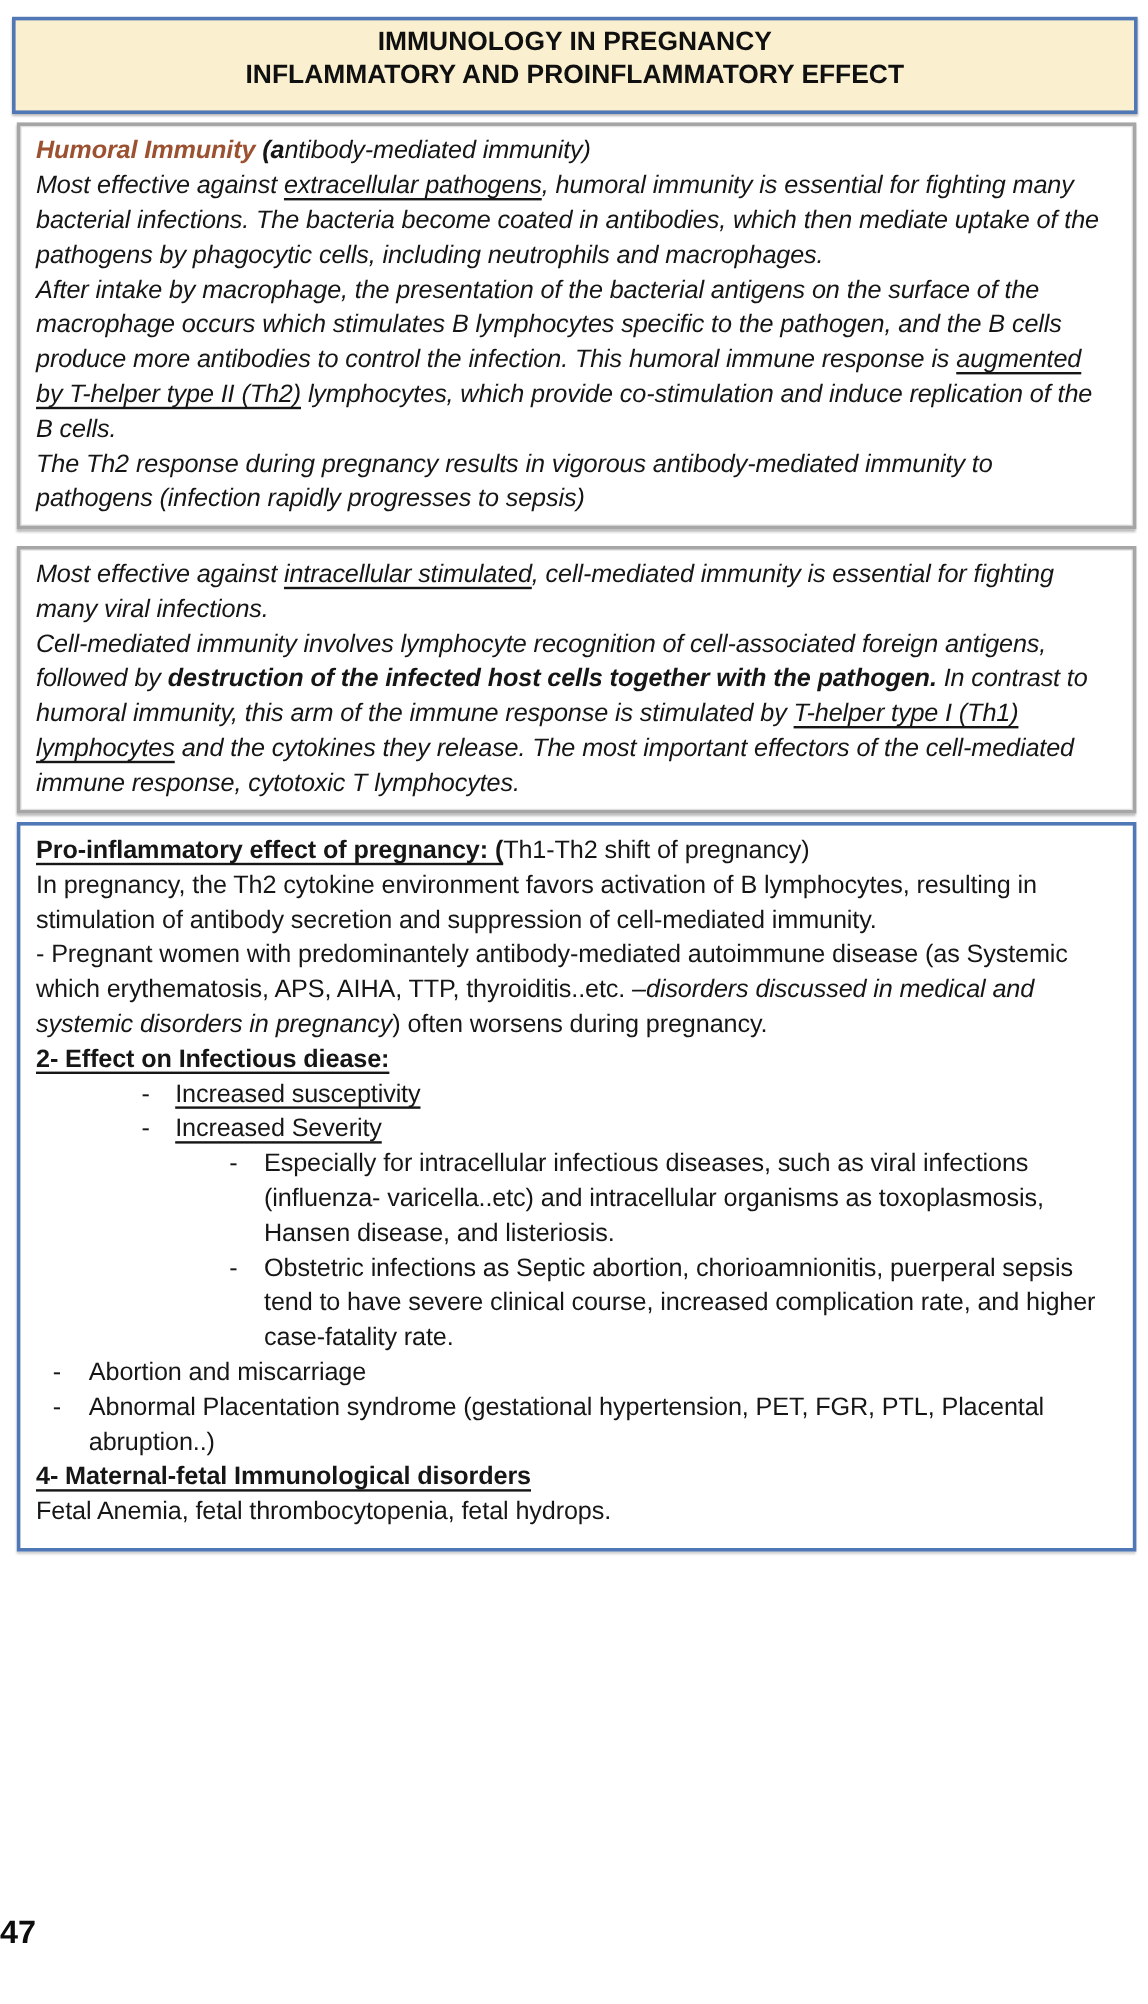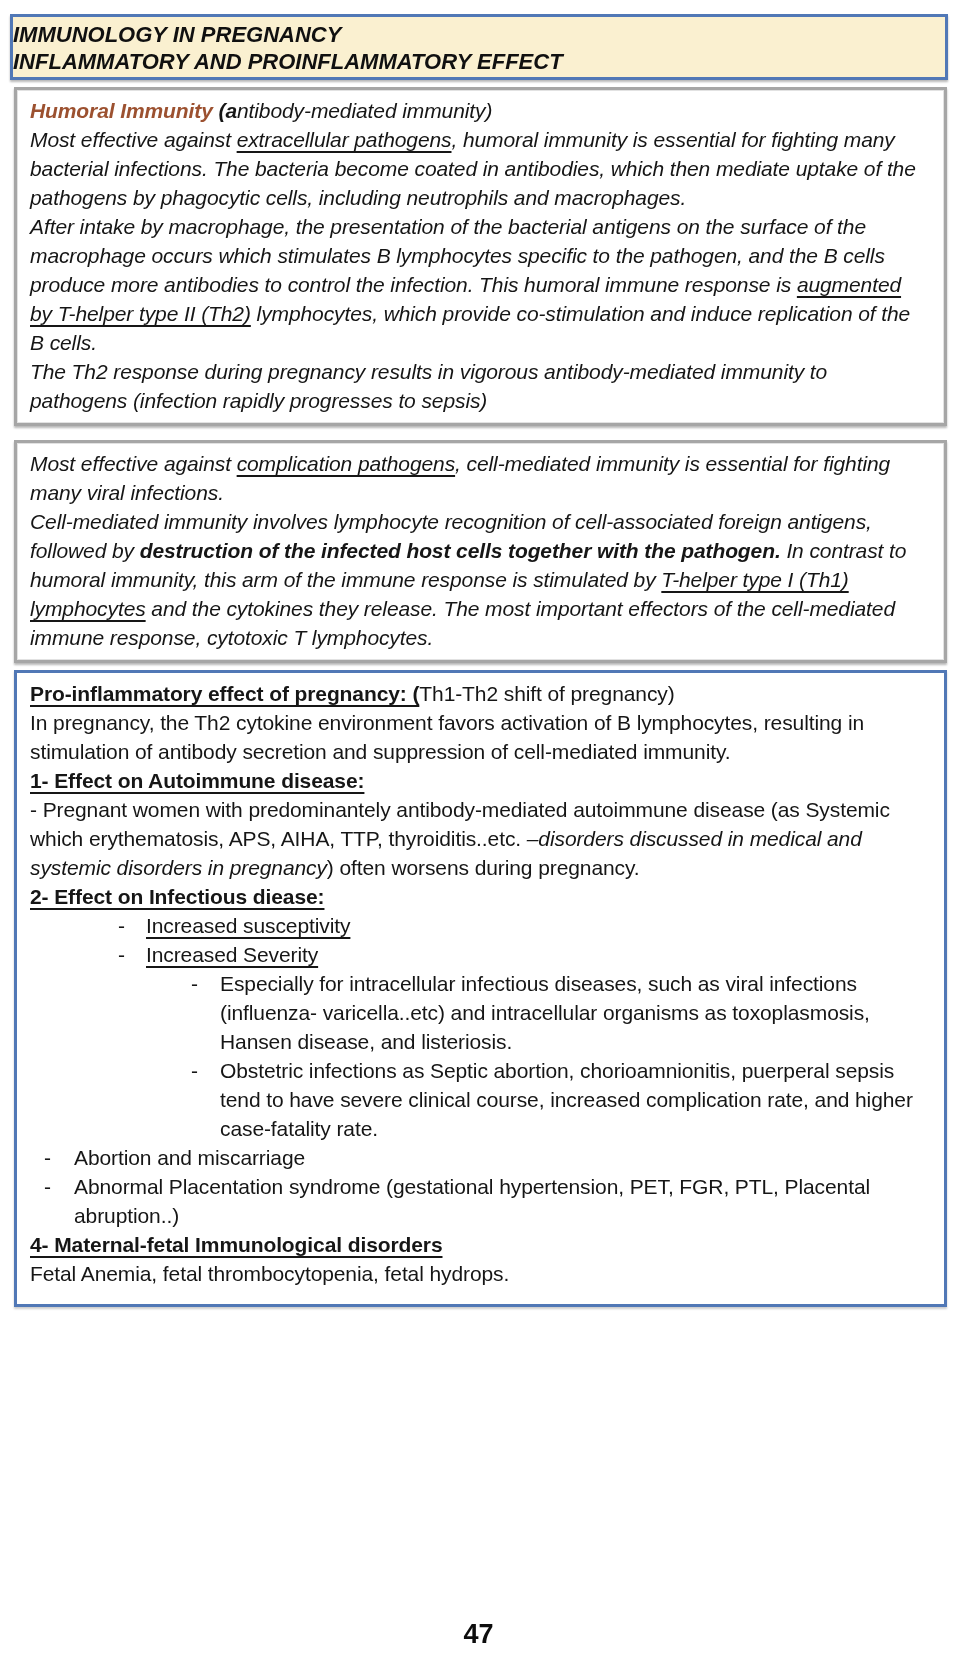--- a/index.html
+++ b/index.html
@@ -18,27 +18,26 @@
     color:var(--text-color);
     overflow:hidden;
   }
   .page{display:flex;flex-direction:column;height:100%;box-sizing:border-box;}
 
   .title-box{
     margin:14px 9px 7px 10px;
     background:var(--title-bg);
     border:3px solid var(--blue-border);
     box-shadow:0 2px 2px rgba(0,0,0,.28);
-    text-align:left;
+    text-align:center;
     font-weight:bold;
     font-size:22px;
     line-height:27px;
-    padding:4px 0 2px 0;
+    padding:4px 0 17px 0;
     color:#101010;
-    font-style:italic;
   }
 
   .box{
     margin:0 10px 0 14px;
     padding:6px 16px 8px 13px;
     font-size:21px;
     line-height:29px;
     letter-spacing:-0.1px;
     background:#fff;
   }
@@ -62,49 +61,48 @@
   .bullet2{padding-left:190px;}
   .bullet2 > .marker{position:absolute;left:161px;}
   .dash{padding-left:44px;}
   .dash > .marker{position:absolute;left:14px;}
 
   .st-brown{color:var(--heading-brown);font-weight:bold;}
   .st-bold{font-weight:bold;}
   .st-underline{text-decoration:underline;text-decoration-thickness:2px;text-underline-offset:4px;}
   .st-italic{font-style:italic;}
 
-  .page-footer{margin-top:auto;text-align:center;padding-bottom:20px;}
+  .page-footer{margin-top:auto;text-align:left;padding-bottom:44px;}
   .page-number{font-weight:bold;font-size:27px;color:#0d0d0d;}
 </style>
 </head>
 <body>
 
 <div class="page">
 
   <header class="title-box">
     <div class="title-line">IMMUNOLOGY IN PREGNANCY</div>
     <div class="title-line">INFLAMMATORY AND PROINFLAMMATORY EFFECT</div>
   </header>
 
   <section class="box gray-box">
       <div class="block para"><span class="st-brown">Humoral Immunity</span><span class="st-bold"> (a</span><span>ntibody-mediated immunity)</span></div>
       <div class="block para"><span>Most effective against </span><span class="st-underline">extracellular pathogens</span><span>, humoral immunity is essential for fighting many bacterial infections. The bacteria become coated in antibodies, which then mediate uptake of the pathogens by phagocytic cells, including neutrophils and macrophages.</span></div>
       <div class="block para"><span>After intake by macrophage, the presentation of the bacterial antigens on the surface of the macrophage occurs which stimulates B lymphocytes specific to the pathogen, and the B cells produce more antibodies to control the infection. This humoral immune response is </span><span class="st-underline">augmented by T-helper type II (Th2)</span><span> lymphocytes, which provide co-stimulation and induce replication of the B cells.</span></div>
       <div class="block para"><span>The Th2 response during pregnancy results in vigorous antibody-mediated immunity to pathogens (infection rapidly progresses to sepsis)</span></div>
     </section>
 
   <section class="box gray-box">
-      <div class="block para"><span>Most effective against </span><span class="st-underline">complication pathogens</span><span>, cell-mediated immunity is essential for fighting many viral infections.</span></div>
+      <div class="block para"><span>Most effective against </span><span class="st-underline">intracellular stimulated</span><span>, cell-mediated immunity is essential for fighting many viral infections.</span></div>
       <div class="block para"><span>Cell-mediated immunity involves lymphocyte recognition of cell-associated foreign antigens, followed by </span><span class="st-bold">destruction of the infected host cells together with the pathogen.</span><span> In contrast to humoral immunity, this arm of the immune response is stimulated by </span><span class="st-underline">T-helper type I (Th1) lymphocytes</span><span> and the cytokines they release. The most important effectors of the cell-mediated immune response, cytotoxic T lymphocytes.</span></div>
     </section>
 
   <section class="box blue-box">
       <div class="block para"><span class="st-bold st-underline">Pro-inflammatory effect of pregnancy: (</span><span>Th1-Th2 shift of pregnancy)</span></div>
       <div class="block para"><span>In pregnancy, the Th2 cytokine environment favors activation of B lymphocytes, resulting in stimulation of antibody secretion and suppression of cell-mediated immunity.</span></div>
-      <div class="block para"><span class="st-bold st-underline">1- Effect on Autoimmune disease:</span></div>
       <div class="block para"><span>- Pregnant women with predominantely antibody-mediated autoimmune disease (as Systemic which erythematosis, APS, AIHA, TTP, thyroiditis..etc. </span><span class="st-italic">–disorders discussed in medical and systemic disorders in pregnancy</span><span>) often worsens during pregnancy.</span></div>
       <div class="block para"><span class="st-bold st-underline">2- Effect on Infectious diease:</span></div>
       <div class="block bullet1"><span class="marker">-</span><span class="st-underline">Increased susceptivity</span></div>
       <div class="block bullet1"><span class="marker">-</span><span class="st-underline">Increased Severity</span></div>
       <div class="block bullet2"><span class="marker">-</span><span>Especially for intracellular infectious diseases, such as viral infections (influenza- varicella..etc) and intracellular organisms as toxoplasmosis, Hansen disease, and listeriosis.</span></div>
       <div class="block bullet2"><span class="marker">-</span><span>Obstetric infections as Septic abortion, chorioamnionitis, puerperal sepsis tend to have severe clinical course, increased complication rate, and higher case-fatality rate.</span></div>
       <div class="block dash"><span class="marker">-</span><span>Abortion and miscarriage</span></div>
       <div class="block dash"><span class="marker">-</span><span>Abnormal Placentation syndrome (gestational hypertension, PET, FGR, PTL, Placental abruption..)</span></div>
       <div class="block para"><span class="st-bold st-underline">4- Maternal-fetal Immunological disorders</span></div>
       <div class="block para"><span>Fetal Anemia, fetal thrombocytopenia, fetal hydrops.</span></div>

